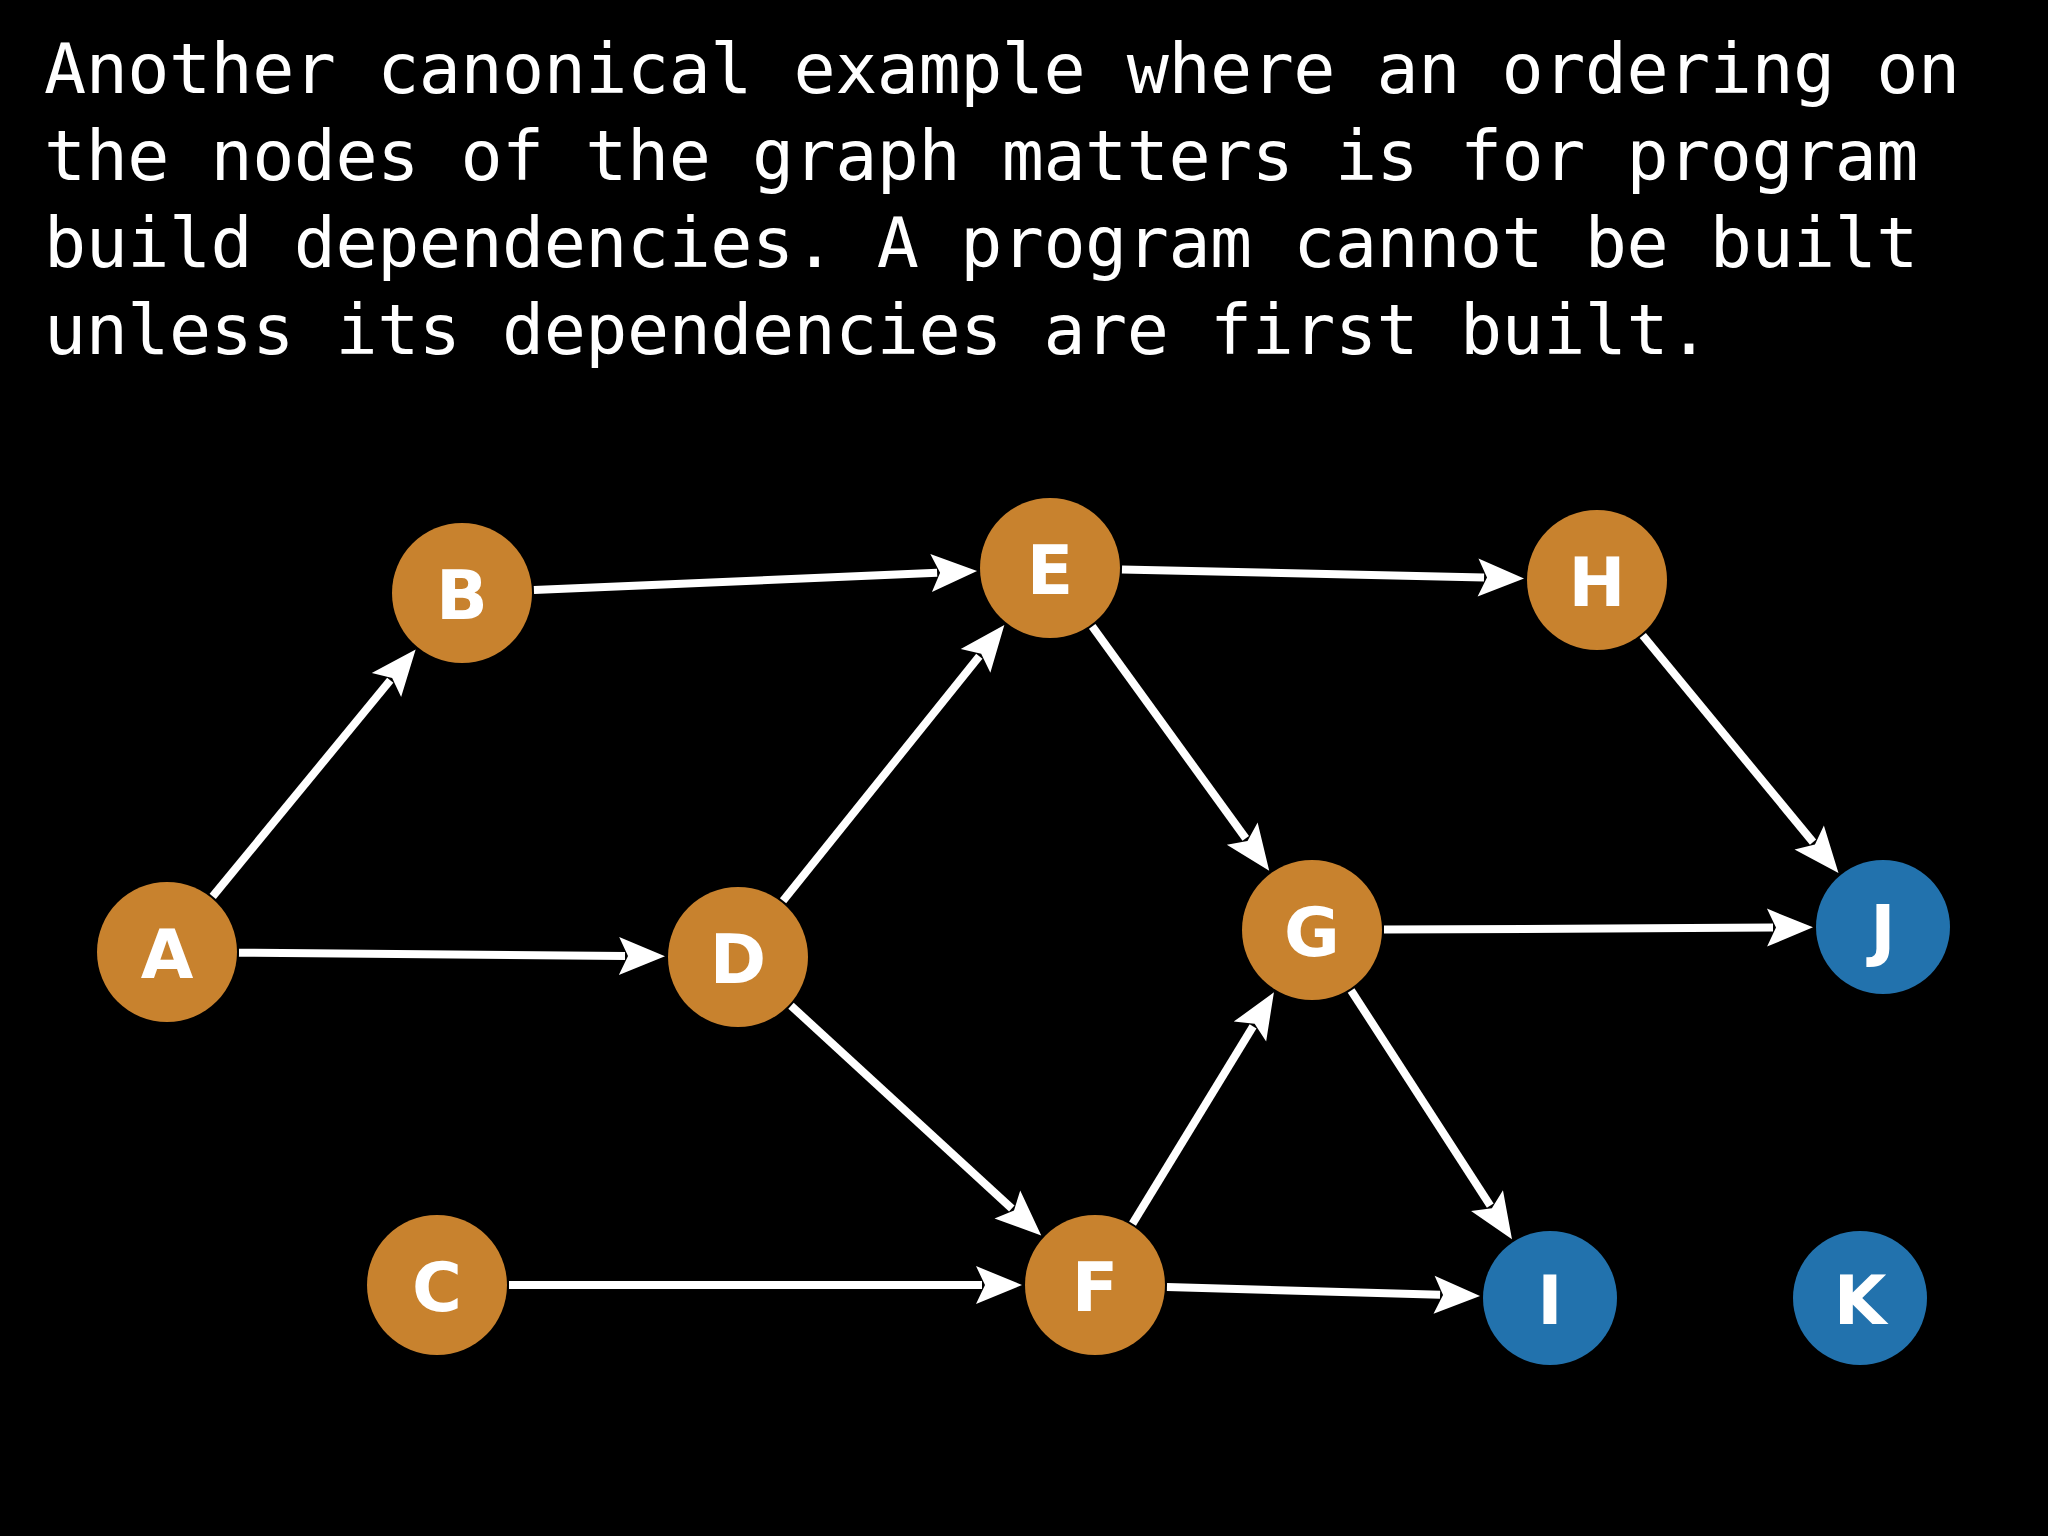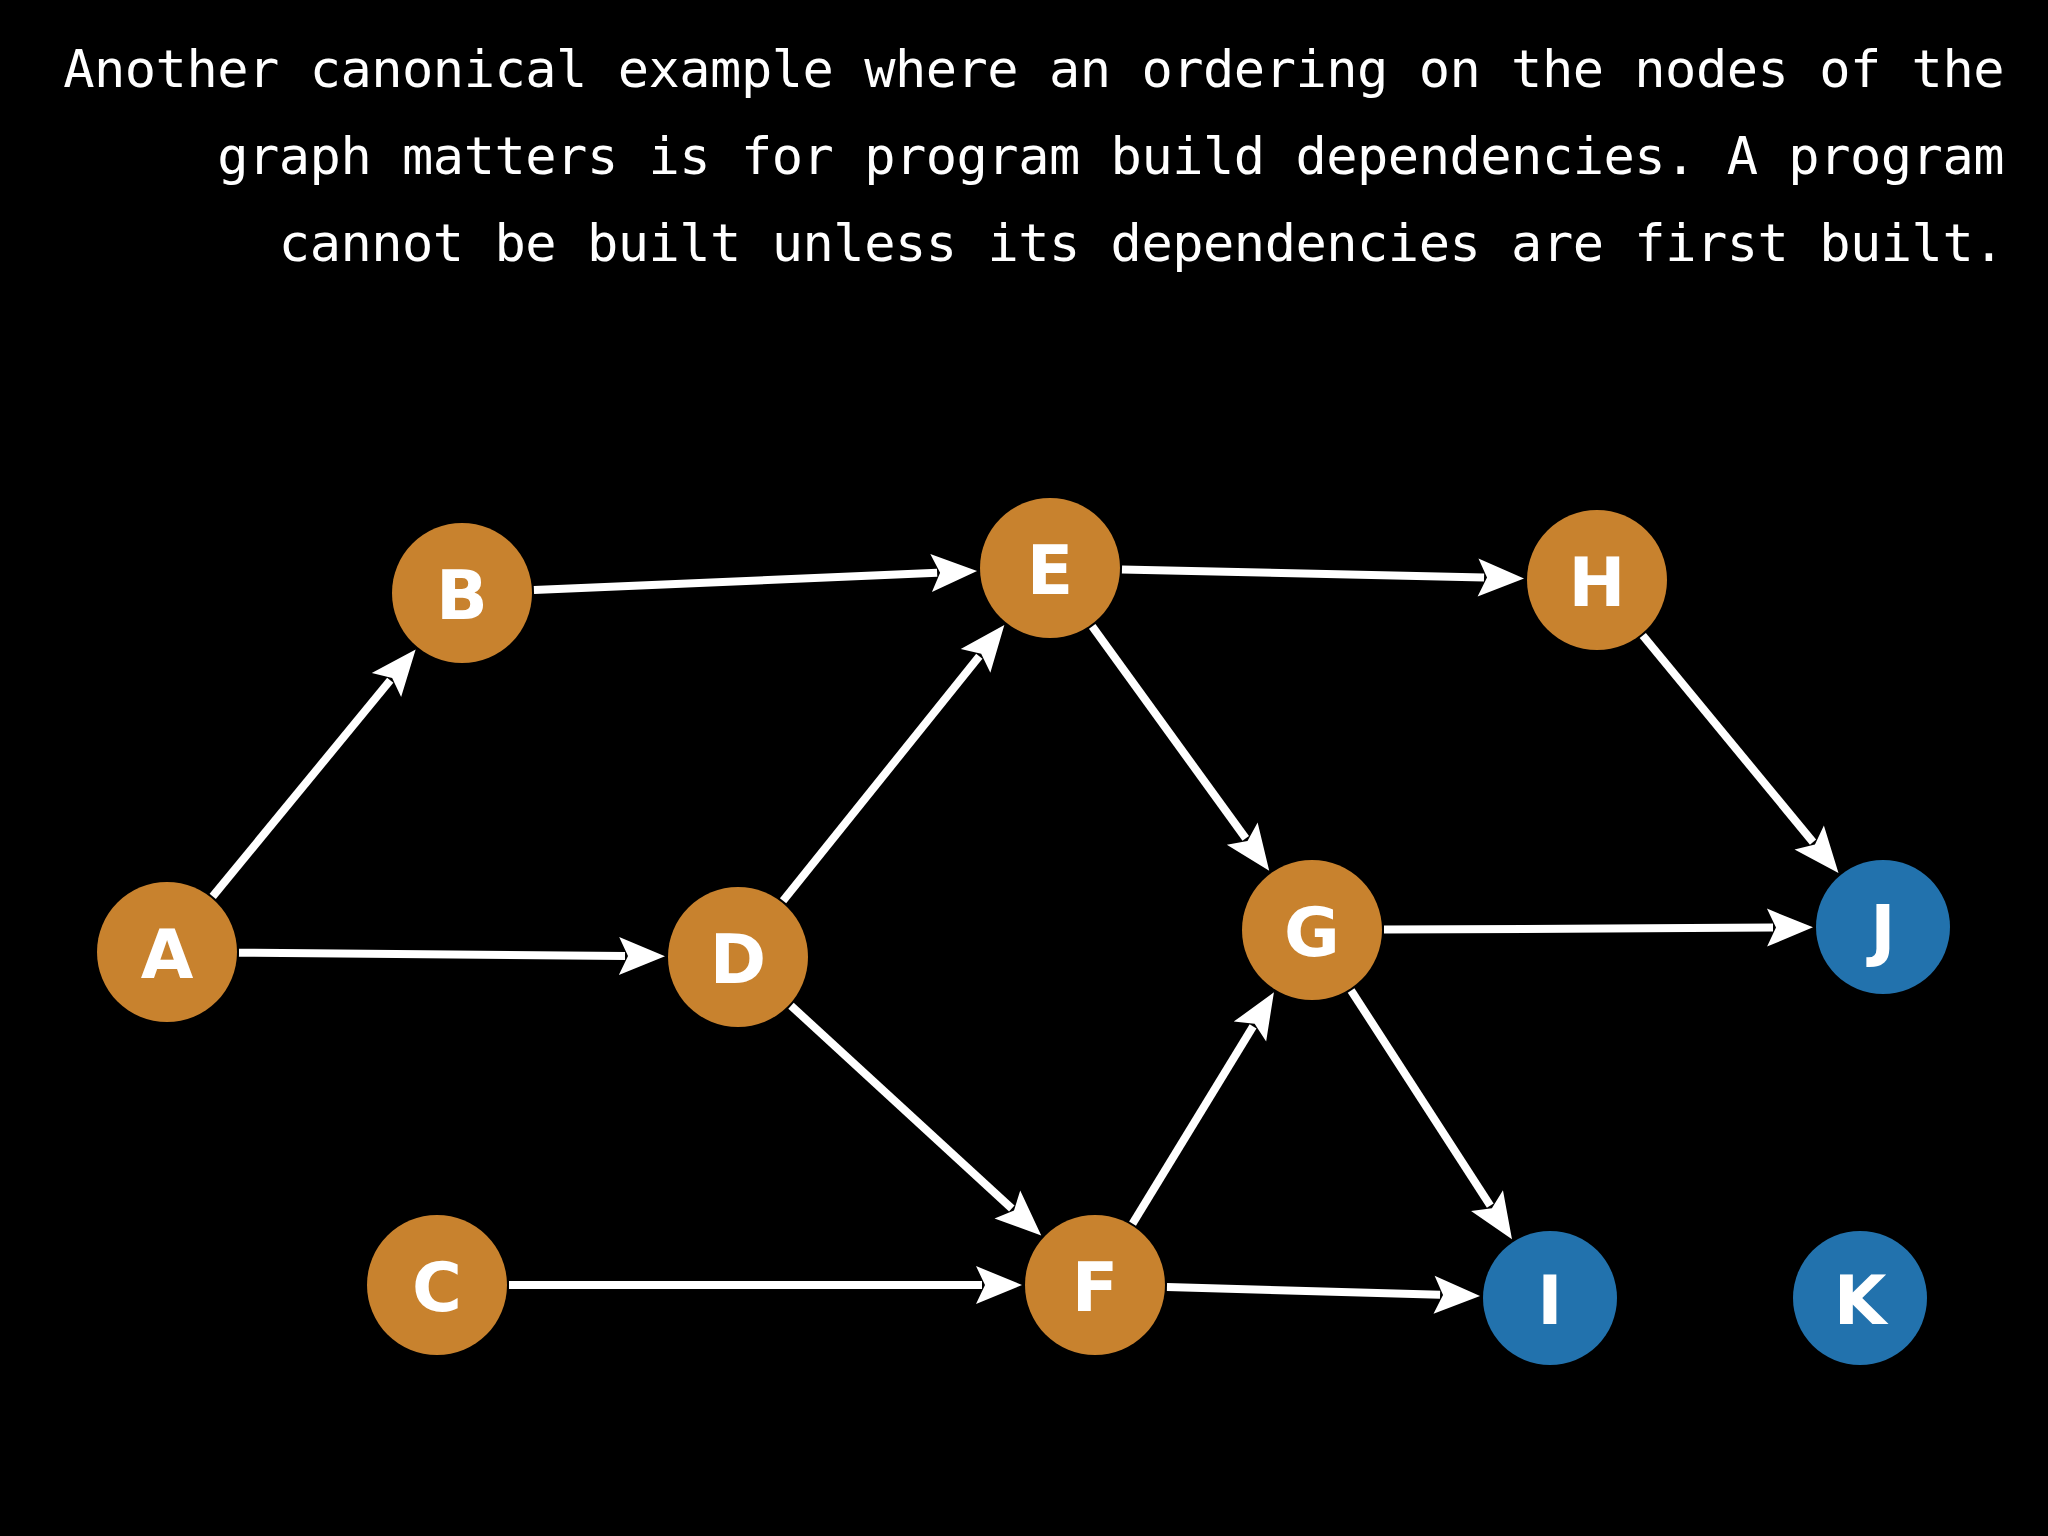--- a/index.html
+++ b/index.html
@@ -18,24 +18,24 @@
     width: 2048px;
     height: 1536px;
     background: #000000;
   }
   #caption {
     position: absolute;
     left: 50%;
     transform: translateX(-50%);
     top: 26px;
     width: 1960px;
-    text-align: right;
+    text-align: left;
     color: #ffffff;
     font-family: "DejaVu Sans Mono", "Liberation Mono", monospace;
-    font-size: 52px;
+    font-size: 70px;
     line-height: 87px;
     font-weight: normal;
     letter-spacing: -0.5px;
     white-space: pre-wrap;
   }
   #graph {
     position: absolute;
     left: 0;
     top: 0;
     width: 2048px;

